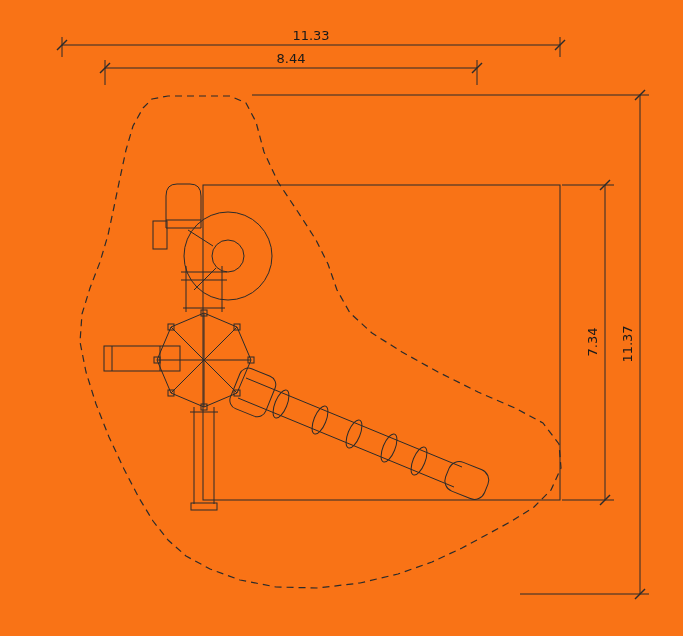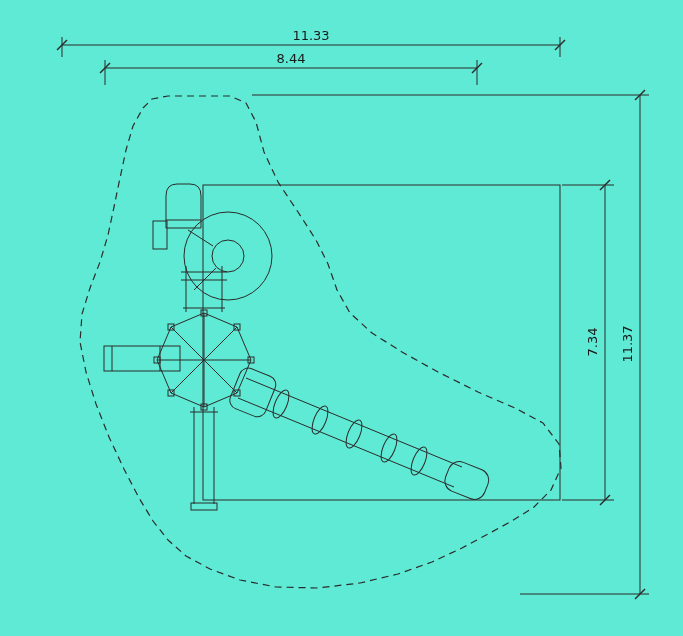--- a/index.html
+++ b/index.html
@@ -1,17 +1,17 @@
 <!DOCTYPE html>
 <html><head>
 <meta charset="utf-8">
 <style>
   html,body{margin:0;padding:0;background:#ffffff;}
   .canvas{
-    width:683px;height:636px;background:#5eead4;position:relative;overflow:hidden;
+    width:683px;height:636px;background:#f97316;position:relative;overflow:hidden;
     font-family:"DejaVu Sans", sans-serif;
   }
   svg{display:block;}
   .thin{stroke:#2b2b2b;stroke-width:1;fill:none;stroke-linecap:butt;}
   .dash{stroke:#2b2b2b;stroke-width:1.2;fill:none;stroke-dasharray:7 5;stroke-linejoin:round;}
   .dim{stroke:#2b2b2b;stroke-width:1;fill:none;}
   .tick{stroke:#2b2b2b;stroke-width:1.4;}
   .dim-label{font-family:"DejaVu Sans", sans-serif;font-size:13px;fill:#1a1a1a;}
 </style>
 </head>

